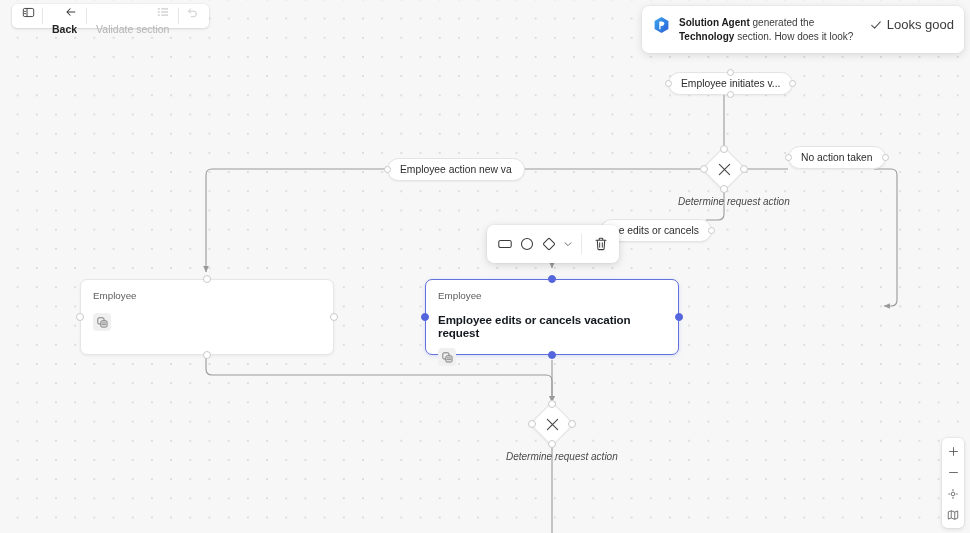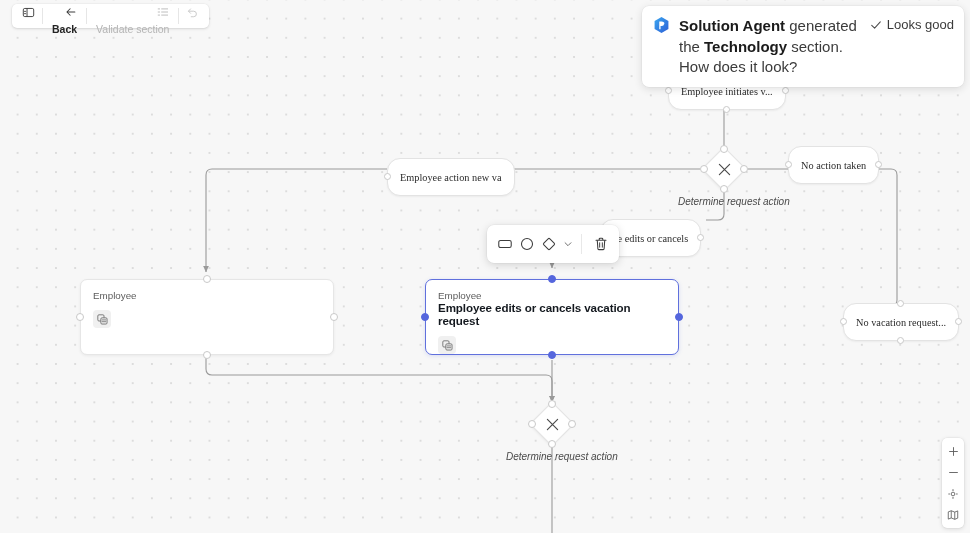--- a/index.html
+++ b/index.html
@@ -50,48 +50,47 @@
     display: flex; align-items: flex-start;
     padding: 9px 10px;
     gap: 8px;
     z-index: 50;
   }
   .agent-badge {
     flex: 0 0 auto; width: 19px; height: 19px; margin-top: 1px;
   }
   .banner-text {
     flex: 1 1 auto;
-    font-size: 15px; line-height: 1.38; color: #3b3b3b;
+    font-size: 10px; line-height: 1.38; color: #3b3b3b;
     padding-top: 1px;
   }
   .banner-text b { color: #1b1b1b; font-weight: 700; }
   .looks-good {
     flex: 0 0 auto;
     display: flex; align-items: center; gap: 5px;
     font-size: 13px; color: #3b3b3b;
     cursor: pointer; padding-top: 2px; white-space: nowrap;
   }
 
   
   .canvas { position: absolute; inset: 0; }
   svg.edges { position: absolute; inset: 0; width: 970px; height: 533px; }
 
   .pill {
     position: absolute;
     background: #ffffff;
     border: 1px solid #e3e3e3;
     border-radius: 13px;
-    height: 38px;
+    height: 23px;
     display: flex; align-items: center; justify-content: center;
     padding: 0 12px;
     font-size: 10.3px; color: #2b2b2b;
     box-shadow: 0 1px 2px rgba(0,0,0,0.05);
     white-space: nowrap;
     cursor: pointer;
-    font-family: Liberation Serif, serif;
   }
   .pill .hdot {
     position: absolute; width: 7px; height: 7px; border-radius: 50%;
     background: #ffffff; border: 1px solid #c9c9c9;
   }
   .pill .hdot.l { left: -4px; top: 50%; margin-top: -4px; }
   .pill .hdot.r { right: -4px; top: 50%; margin-top: -4px; }
   .pill .hdot.t { top: -4px; left: 50%; margin-left: -4px; }
   .pill .hdot.b { bottom: -4px; left: 50%; margin-left: -4px; }
 
@@ -102,21 +101,21 @@
     border: 1px solid #e6e6e6;
     border-radius: 7px;
     box-shadow: 0 1px 3px rgba(0,0,0,0.06);
     padding: 10px 12px 9px 12px;
     cursor: pointer;
   }
   .node.selected {
     border: 1.6px solid #6070dd;
     box-shadow: 0 1px 4px rgba(80,100,220,0.18);
   }
-  .node-role { font-size: 9.8px; color: #5d5d5d; margin-bottom: 0; }
+  .node-role { font-size: 9.8px; color: #5d5d5d; margin-bottom: 12px; }
   .node-title { font-size: 11.6px; font-weight: 700; color: #14191f; letter-spacing: -0.1px; }
   .node-icon {
     margin-top: 9px;
     width: 18px; height: 18px; border-radius: 4px;
     background: #f0f0f0;
     display: flex; align-items: center; justify-content: center;
   }
   .node .hdot {
     position: absolute; width: 8px; height: 8px; border-radius: 50%;
     background: #ffffff; border: 1px solid #c9c9c9;
@@ -247,27 +246,20 @@
       <span class="hdot l"></span>
       <span class="hdot r"></span>
       <span>No action taken</span>
     </div>
 
     <div class="pill" style="left:600px; top:219px;">
       <span class="hdot r"></span>
       <span>ee edits or cancels</span>
     </div>
 
-    <div class="pill" style="left:843px; top:303px;">
-      <span class="hdot l"></span>
-      <span class="hdot r"></span>
-      <span class="hdot t"></span>
-      <span class="hdot b"></span>
-      <span>No vacation request...</span>
-    </div>
 
     <div class="node" style="left:80px; top:279px; width:254px; height:76px;">
       <span class="hdot l"></span>
       <span class="hdot r"></span>
       <span class="hdot t"></span>
       <span class="hdot b"></span>
       <div class="node-role">Employee</div>
       <div class="node-icon">
         <svg width="11" height="11" viewBox="0 0 16 16" fill="none">
           <rect x="1.2" y="1.2" width="9" height="9" rx="1.6" stroke="#6f6f6f" stroke-width="1.3"></rect>

